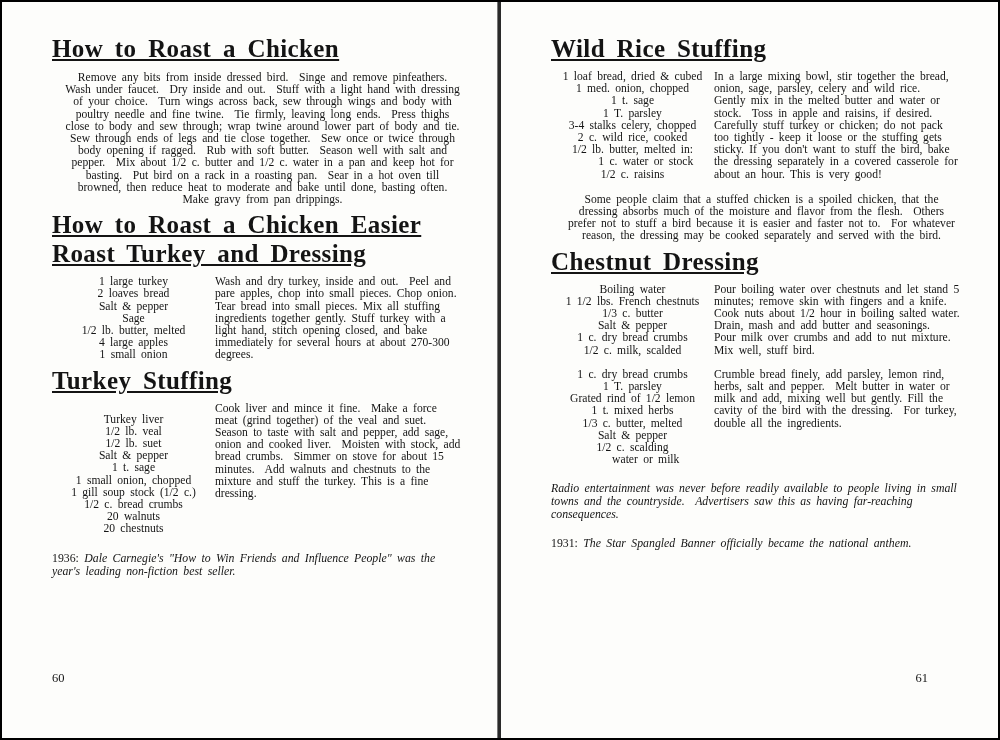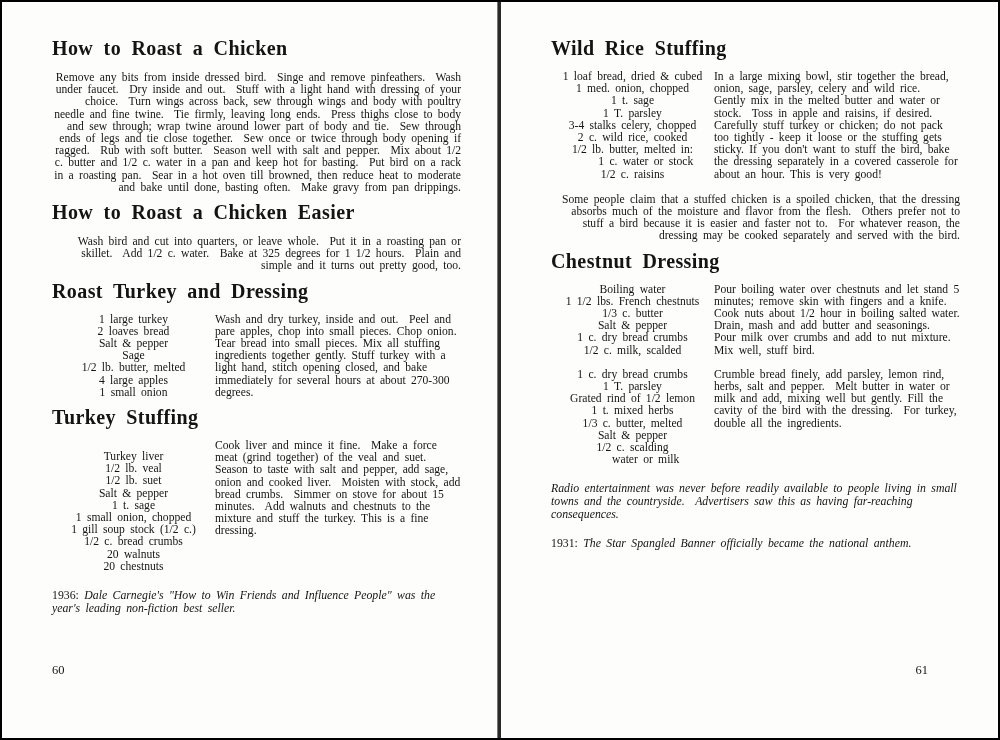--- a/index.html
+++ b/index.html
@@ -26,35 +26,36 @@
   }
   .page-left  { padding: 36px 36px 0 50px; }
   .page-right { padding: 36px 38px 0 50px; }
   .divider {
     width: 3px;
     flex: 0 0 auto;
     background: #2a2a2a;
     border-left: 1px solid #777;
   }
   h1 {
-    font-size: 20px;
+    font-size: 25px;
     line-height: 21px;
     font-weight: bold;
     margin: 8px 0 0 0;
     word-spacing: 5px;
     letter-spacing: 0.4px;
+    text-decoration: underline;
   }
   h1.first { margin-top: 0; }
   .body-text {
     font-size: 11.6px;
     line-height: 12.2px;
-    margin: 13px 0 0 0;
+    margin: 13px 0 0 12px;
     word-spacing: 2.4px;
     white-space: pre-wrap;
-    text-align: right;
+    text-align: center;
   }
   .cols {
     display: flex;
     margin-top: 12px;
   }
   .ingredients {
     flex: 0 0 163px;
     width: 163px;
     font-size: 11.6px;
     line-height: 12.2px;
@@ -81,38 +82,37 @@
   .italic-note {
     font-size: 11.8px;
     line-height: 13px;
     font-style: italic;
     margin: 16px 0 0 0;
     word-spacing: 2.4px;
     white-space: pre-wrap;
   }
   .page-number {
     position: absolute;
-    bottom: 60px;
+    bottom: 52px;
     font-size: 12.5px;
   }
   .pn-left  { left: 50px; }
   .pn-right { right: 70px; }
 </style>
 </head>
 <body>
 
 <div class="spread">
 
   <div class="page page-left">
 
     <h1 class="first">How to Roast a Chicken</h1>
     <p class="body-text">Remove any bits from inside dressed bird.  Singe and remove pinfeathers.  Wash under faucet.  Dry inside and out.  Stuff with a light hand with dressing of your choice.  Turn wings across back, sew through wings and body with poultry needle and fine twine.  Tie firmly, leaving long ends.  Press thighs close to body and sew through; wrap twine around lower part of body and tie.  Sew through ends of legs and tie close together.  Sew once or twice through body opening if ragged.  Rub with soft butter.  Season well with salt and pepper.  Mix about 1/2 c. butter and 1/2 c. water in a pan and keep hot for basting.  Put bird on a rack in a roasting pan.  Sear in a hot oven till browned, then reduce heat to moderate and bake until done, basting often.  Make gravy from pan drippings.</p>
 
     <h1>How to Roast a Chicken Easier</h1>
-    <p class="body-text">Wash bird and cut into quarters, or leave whole.  Put it in a roasting pan or skillet.  Add 1/2 c. water.  Bake at 325 degrees for 1 1/2 hours.  Plain and simple and it turns out pretty good, too.</p>
 
     <h1>Roast Turkey and Dressing</h1>
     <div class="cols">
       <div class="ingredients">1 large turkey
 2 loaves bread
 Salt &amp; pepper
 Sage
 1/2 lb. butter, melted
 4 large apples
 1 small onion</div>

